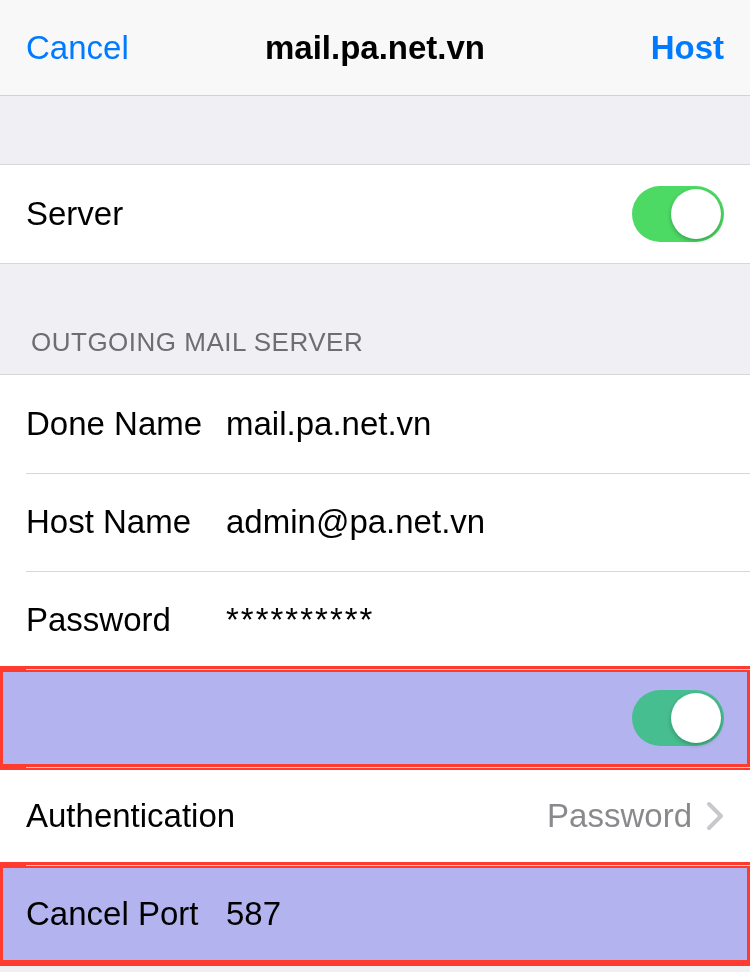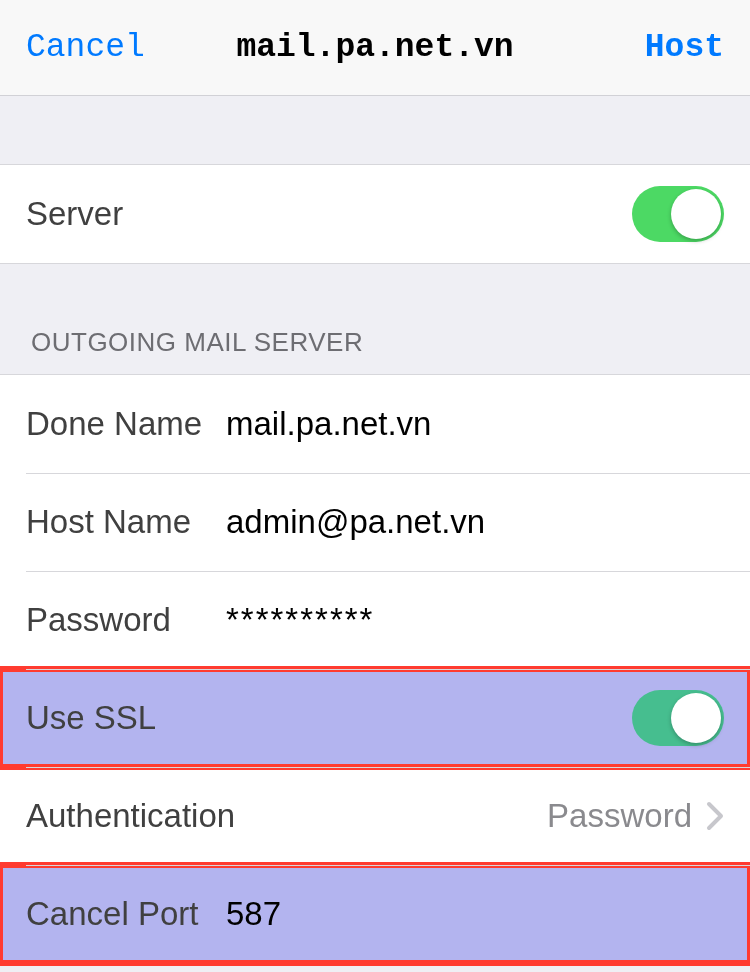--- a/index.html
+++ b/index.html
@@ -12,21 +12,20 @@
     -webkit-font-smoothing: antialiased;
   }
   .nav {
     background: #f8f8f8;
     height: 96px;
     display: flex;
     align-items: center;
     justify-content: space-between;
     padding: 4px 26px;
     border-bottom: 1px solid #d1d1d6;
-    font-family: Liberation Mono, monospace;
   }
   .nav-left, .nav-right {
     font-size: 33px;
     color: #007aff;
     min-width: 120px;
   }
   .nav-right { text-align: right; font-weight: 600; }
   .nav-title {
     font-size: 33px;
     font-weight: 600;
@@ -45,21 +44,21 @@
   }
   .cell + .cell::before {
     content:"";
     position:absolute;
     left:26px; right:0; top:0;
     height:1px;
     background:#d7d7db;
   }
   .label {
     font-size: 33px;
-    color: #404040;
+    color: #000000;
     width: 200px;
     flex: 0 0 auto;
   }
   .label-wide { width: auto; flex:1; }
   .value {
     font-size: 33px;
     color: #000;
     flex:1;
   }
   .value-muted { color:#8a8a8e; text-align:right; }
@@ -134,21 +133,20 @@
     <div class="label">Host Name</div>
     <div class="value">admin@pa.net.vn</div>
   </div>
 
   <div class="cell">
     <div class="label">Password</div>
     <div class="value" style="letter-spacing:2px;">**********</div>
   </div>
 
   <div class="cell highlight">
-    <div class="label label-wide">Use SSL</div>
     <div class="toggle tinted">
       <div class="knob"></div>
     </div>
   </div>
 
   <div class="cell">
     <div class="label" style="width:260px">Authentication</div>
     <div class="value value-muted">Password</div>
     <div class="chevron">
       <svg width="18" height="30" viewBox="0 0 18 30">

